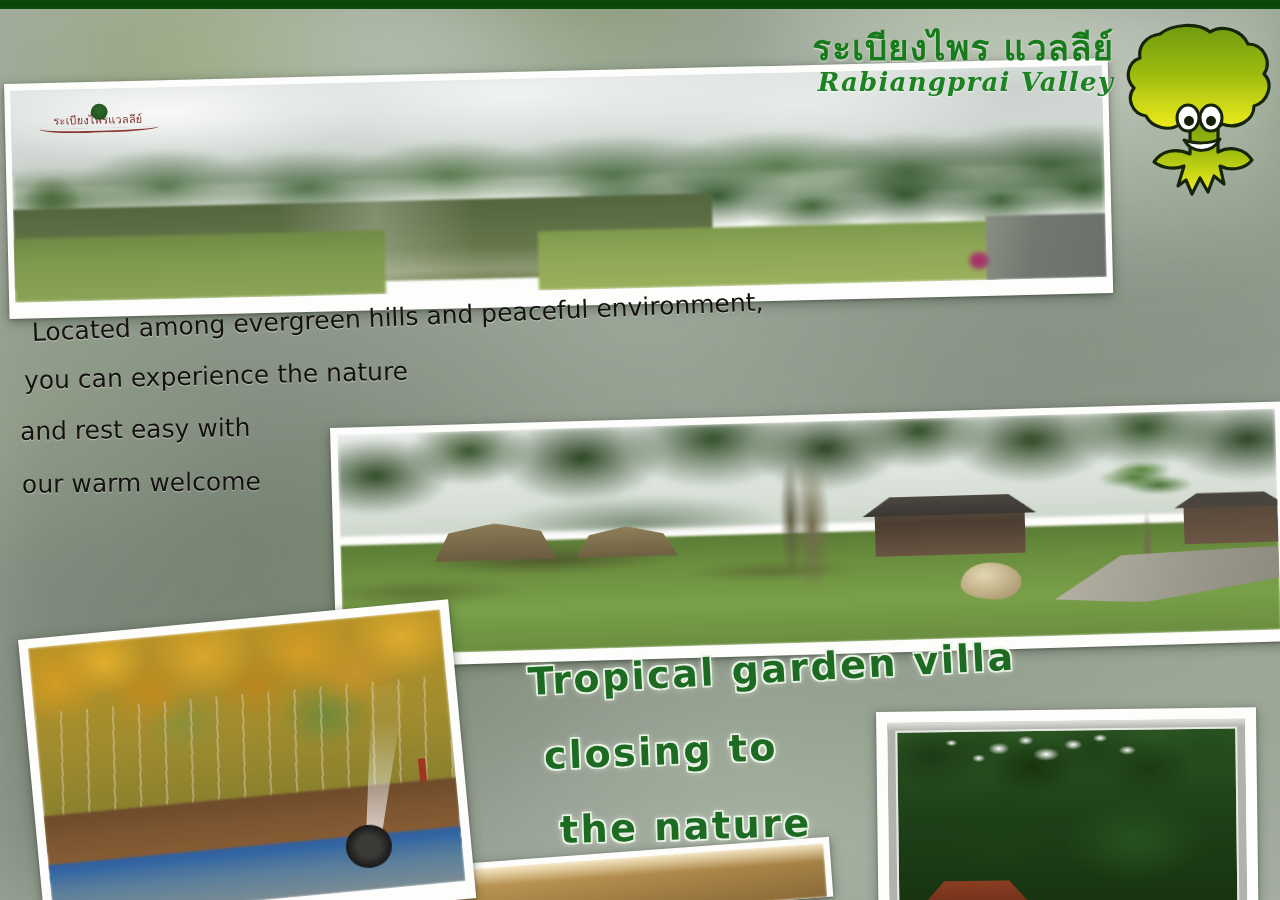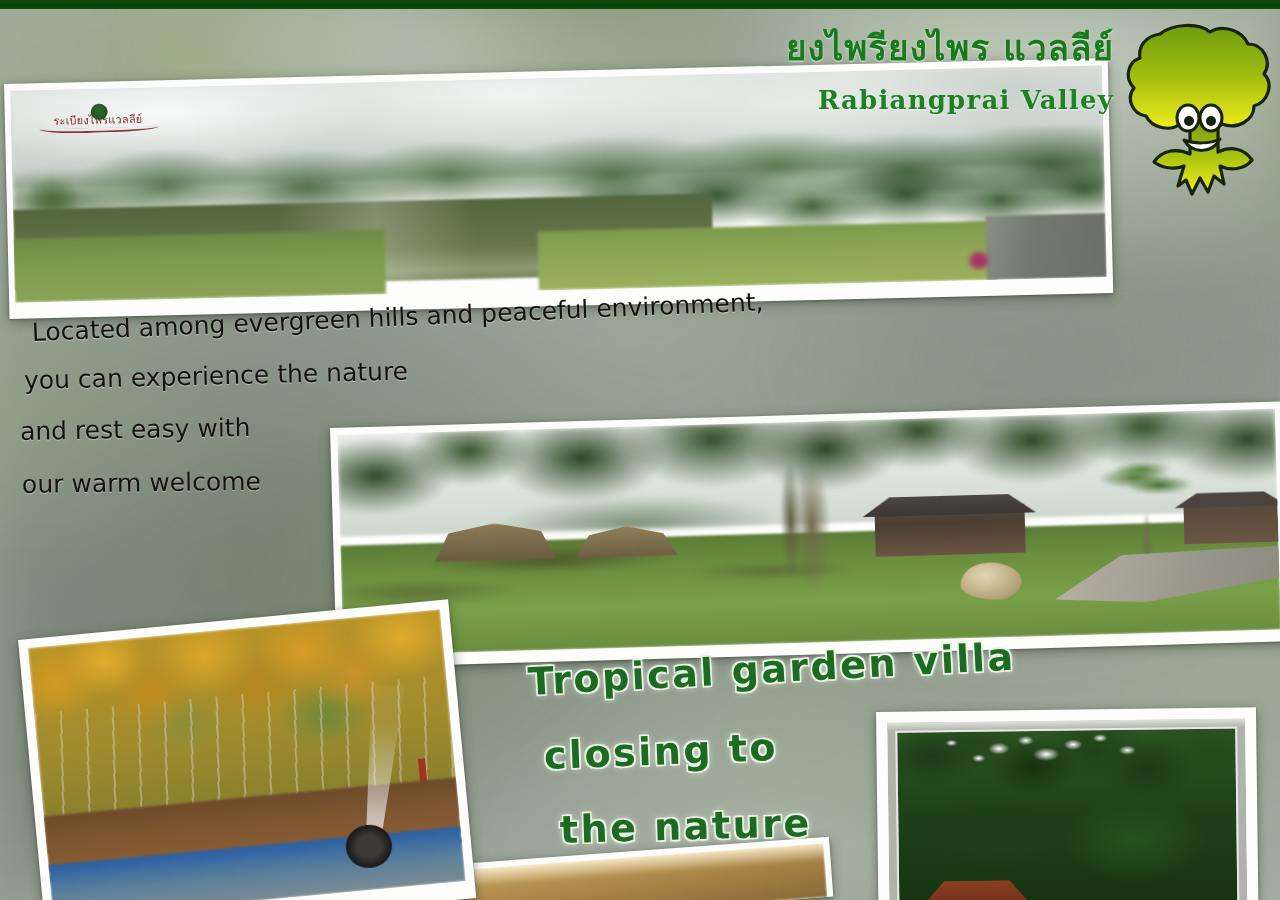--- a/index.html
+++ b/index.html
@@ -408,23 +408,23 @@
   }
   #title .thai {
     font-family:"DejaVu Sans", sans-serif;
     font-size:35px; font-weight:bold; color:#177a1b;
     letter-spacing:1px; line-height:1.05;
     text-shadow:0 1px 2px rgba(255,255,255,.75);
     white-space:nowrap;
   }
   #title .eng {
     font-family:"DejaVu Serif", serif;
-    font-weight:bold;
+    font-style:italic; font-weight:bold;
     font-size:26px; color:#1d8222;
-    letter-spacing:1.2px; margin-top:18px;
+    letter-spacing:1.2px; margin-top:0;
     text-shadow:0 1px 2px rgba(255,255,255,.7);
     white-space:nowrap;
   }
 
   
   #mascot { position:absolute; left:1126px; top:22px; width:156px; height:186px; z-index:52; }
 
   
   #blurb { position:absolute; left:20px; top:318px; z-index:45; width:920px; }
   #blurb div {
@@ -477,21 +477,21 @@
     </div>
     <div class="logo-wm">
       <span class="thai">ระเบียงไพรแวลลีย์</span>
       <span class="tree"></span>
       <span class="swash"></span>
     </div>
   </div>
 </div>
 
 <div id="title">
-  <div class="thai">ยงไพรียงไพร แวลลีย์</div>
+  <div class="thai">ระเบียงไพร แวลลีย์</div>
   <div class="eng">Rabiangprai Valley</div>
 </div>
 
 <div id="mascot">
   <svg viewBox="0 0 156 186" width="156" height="186">
     <defs>
       <linearGradient id="gTree" x1="0" y1="0" x2="0" y2="1">
         <stop offset="0%" stop-color="#6f9c10"></stop>
         <stop offset="45%" stop-color="#9cbb0e"></stop>
         <stop offset="100%" stop-color="#f4ef1e"></stop>

